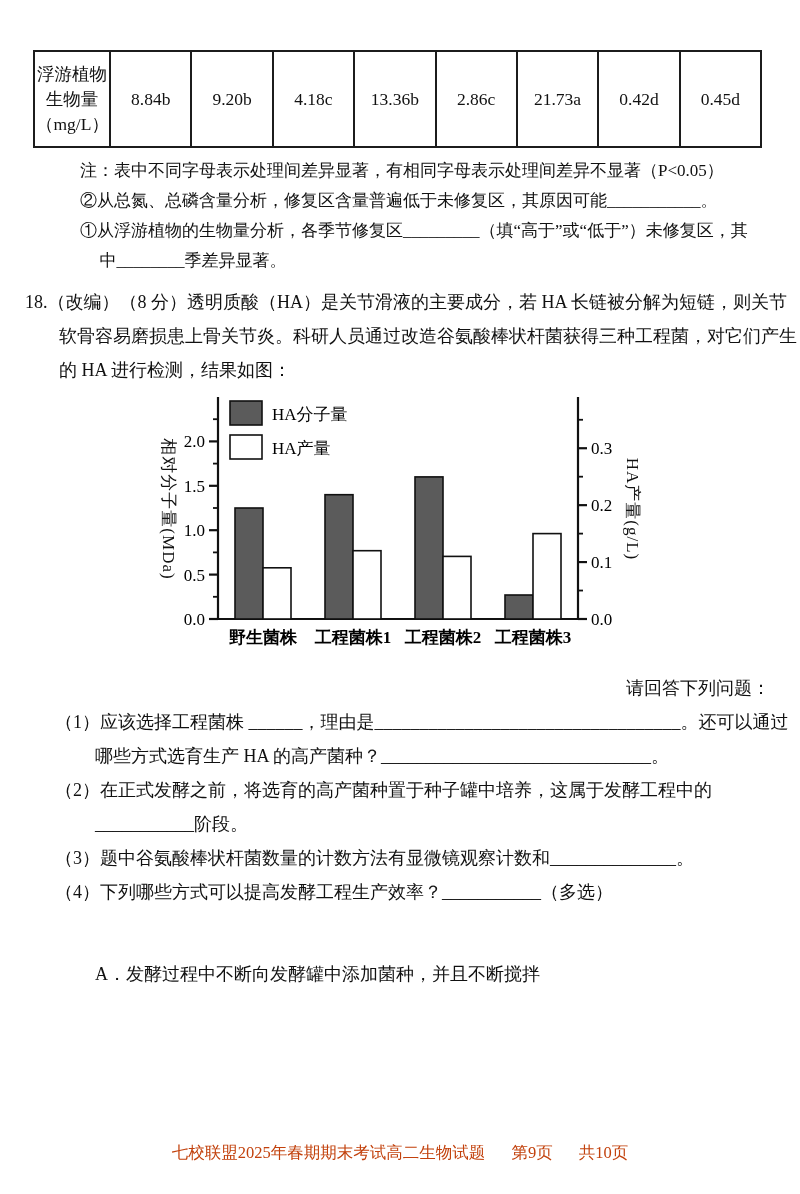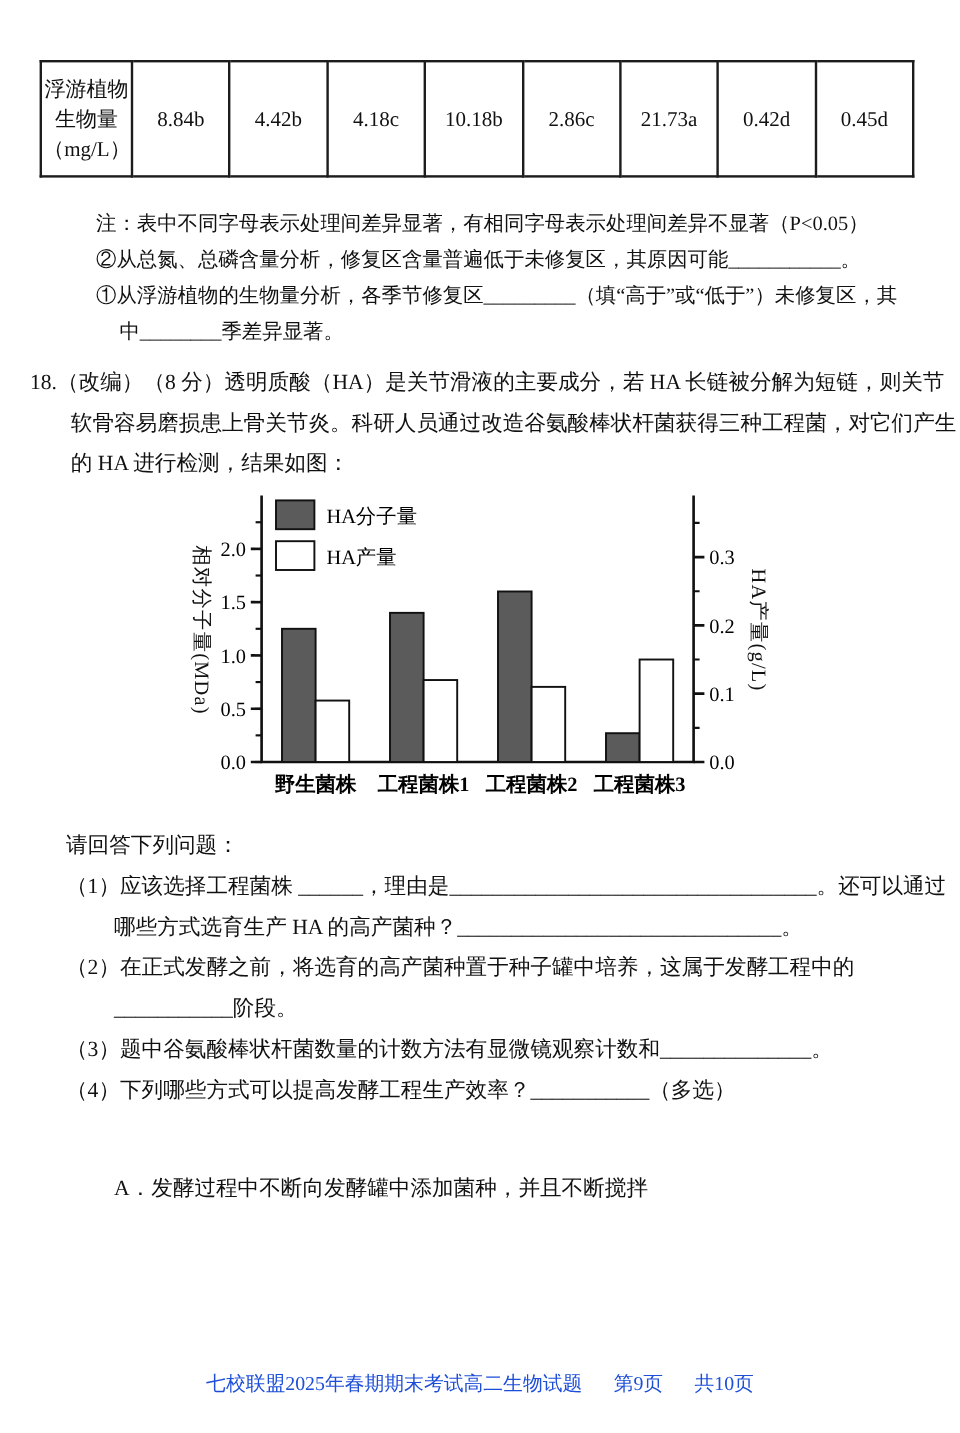--- a/index.html
+++ b/index.html
@@ -25,64 +25,64 @@
     text-align:center;
     vertical-align:middle;
     font-size:17.5px;
     padding:0 1px;
   }
   td.rowhead{white-space:pre-line;line-height:25px;font-size:17px;}
   tr.r1 td{height:94px;}
   tr.r2 td{height:70px;}
   tr.r3 td{height:68px;}
   
-  .notes{margin-top:24px;margin-left:55px;width:684px;font-size:17px;line-height:30px;}
+  .notes{margin-top:8px;margin-left:55px;width:684px;font-size:17px;line-height:30px;}
   .notes p{margin:0;}
   .note-item{padding-left:1.15em;text-indent:-1.15em;}
   
   .q18{margin-top:9px;width:740px;font-size:18px;line-height:34px;padding-left:34px;text-indent:-34px;}
   
   .chart-wrap{position:relative;margin-left:105px;margin-top:4px;width:545px;height:268px;}
   .chart-wrap svg{position:absolute;left:28px;top:0;font-family:"Liberation Serif","DejaVu Serif",serif;}
   .vlabel{
     position:absolute;font-size:17px;white-space:nowrap;letter-spacing:1px;
     transform:translate(-50%,-50%) rotate(90deg);
   }
   .vlabel.left{left:38px;top:118px;}
   .vlabel.right{left:502px;top:118px;}
   
-  .prompt{margin:12px 0 0 30px;font-size:18px;line-height:34px;}
+  .prompt{margin:12px 0 0 30px;font-size:18px;line-height:34px;text-align:right;}
   .subq{margin-left:30px;width:710px;font-size:18px;line-height:34px;padding-left:40px;text-indent:-40px;}
   .optA{margin-left:70px;font-size:18px;line-height:34px;margin-top:48px;}
   
   .footer{
     position:absolute;left:0;right:0;bottom:30px;
-    text-align:center;font-size:16.5px;color:#1d4ed8;
+    text-align:center;font-size:16.5px;color:#c2410c;
   }
   .footer span{display:inline-block;}
   .footer .gap{margin-left:22px;}
 </style>
 </head>
 <body>
 
 <div class="page">
 
   <table class="data-table">
     <colgroup>
         <col style="width:76px">
       </colgroup>
     <tbody>
         <tr class="r1">
       <td class="rowhead">浮游植物
 生物量
 （mg/L）</td>
       <td>8.84b</td>
-      <td>4.42b</td>
+      <td>9.20b</td>
       <td>4.18c</td>
-      <td>10.18b</td>
+      <td>13.36b</td>
       <td>2.86c</td>
       <td>21.73a</td>
       <td>0.42d</td>
       <td>0.45d</td>
     </tr>
   </tbody>
     </table>
 
   <div class="notes">
     <p>注：表中不同字母表示处理间差异显著，有相同字母表示处理间差异不显著（P&lt;0.05）</p>

